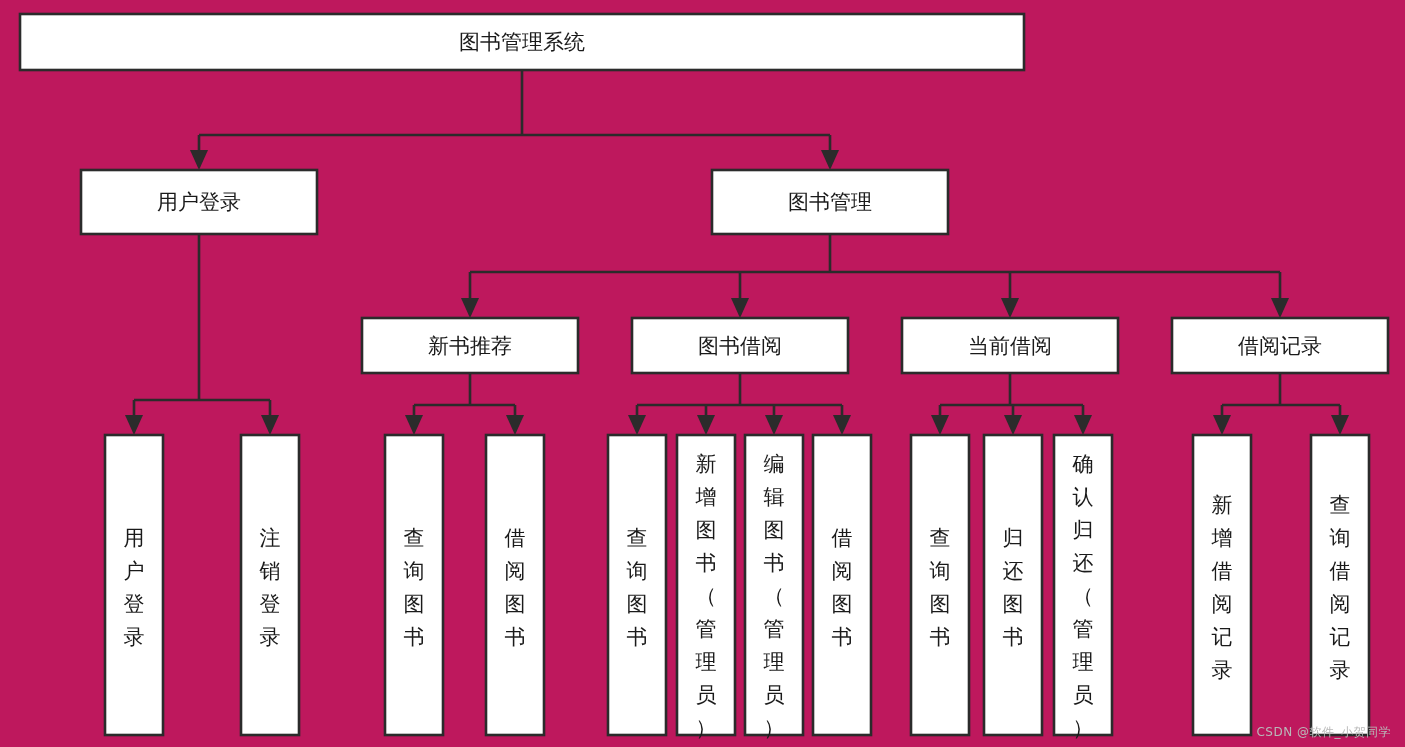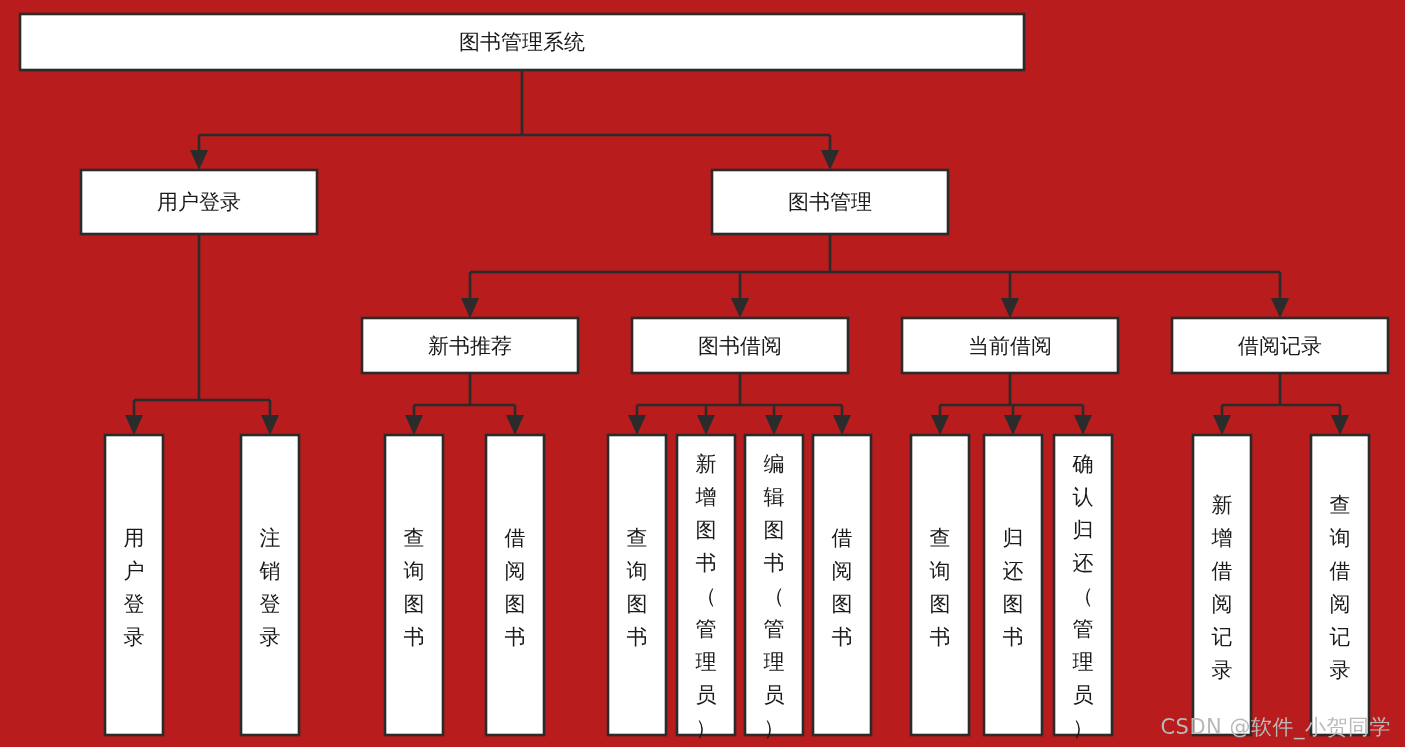--- a/index.html
+++ b/index.html
@@ -10,21 +10,21 @@
   body {
     width: 1405px;
     height: 747px;
     font-family: "DejaVu Sans", "Liberation Sans", sans-serif;
     overflow: hidden;
   }
   #diagram-root {
     position: relative;
     width: 1405px;
     height: 747px;
-    background: #b91c1c;
+    background: #be185d;
   }
   svg#tree-svg {
     position: absolute;
     left: 0;
     top: 0;
     width: 1405px;
     height: 747px;
   }
   .node-box {
     fill: #ffffff;
@@ -51,21 +51,21 @@
   }
   .arrow-head {
     fill: #2b2b2b;
     stroke: none;
   }
   .watermark-text {
     position: absolute;
     right: 14px;
     bottom: 6px;
     font-family: "DejaVu Sans", "Liberation Sans", sans-serif;
-    font-size: 21px;
+    font-size: 12px;
     color: #b9b9b9;
     letter-spacing: 0.5px;
     white-space: nowrap;
     user-select: none;
     margin-left: 44px;
   }
 </style>
 </head>
 <body>
 

